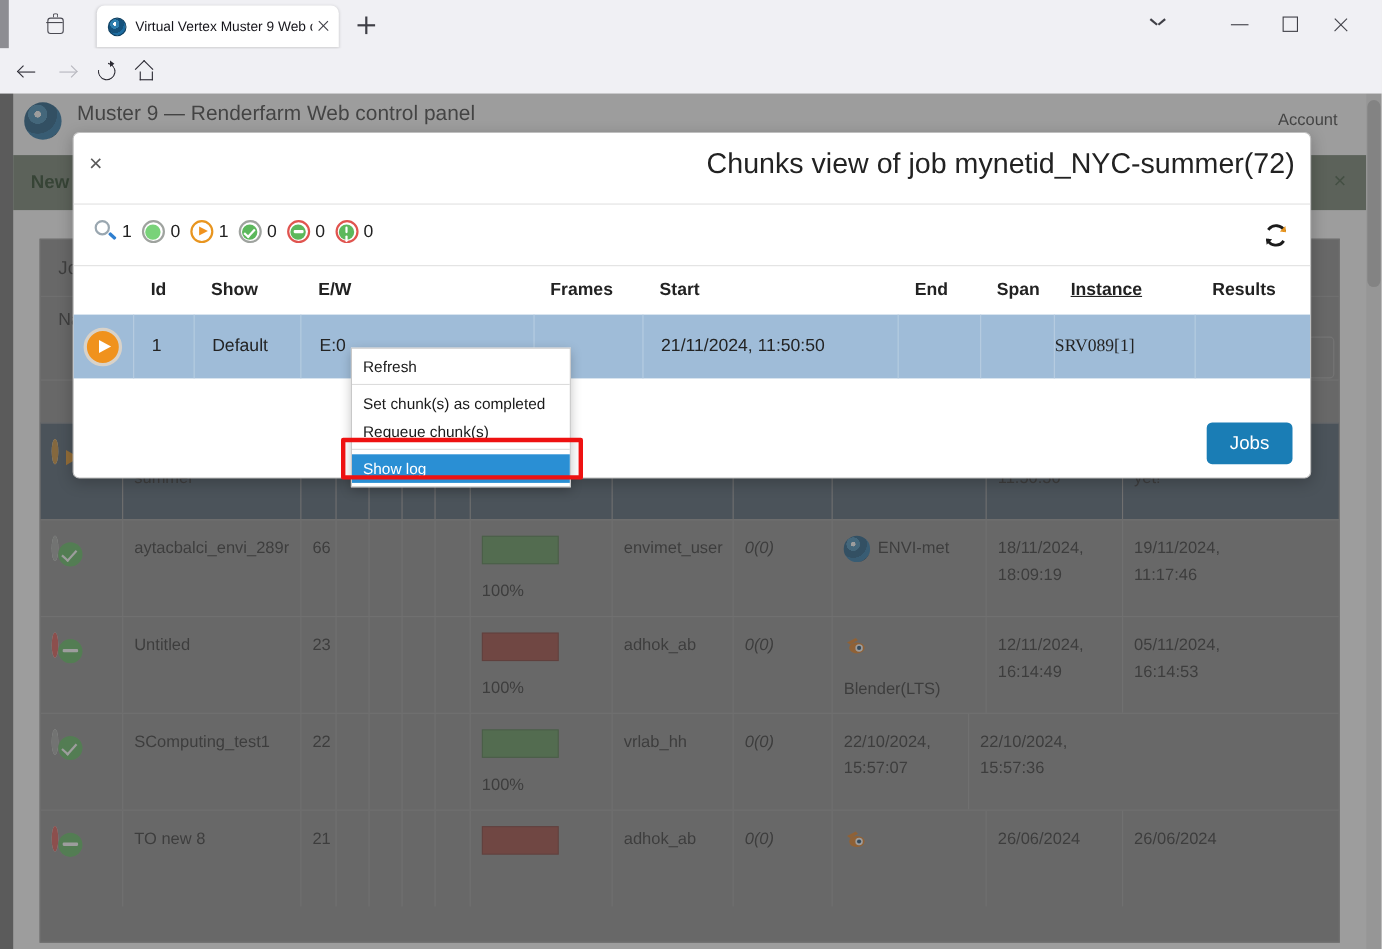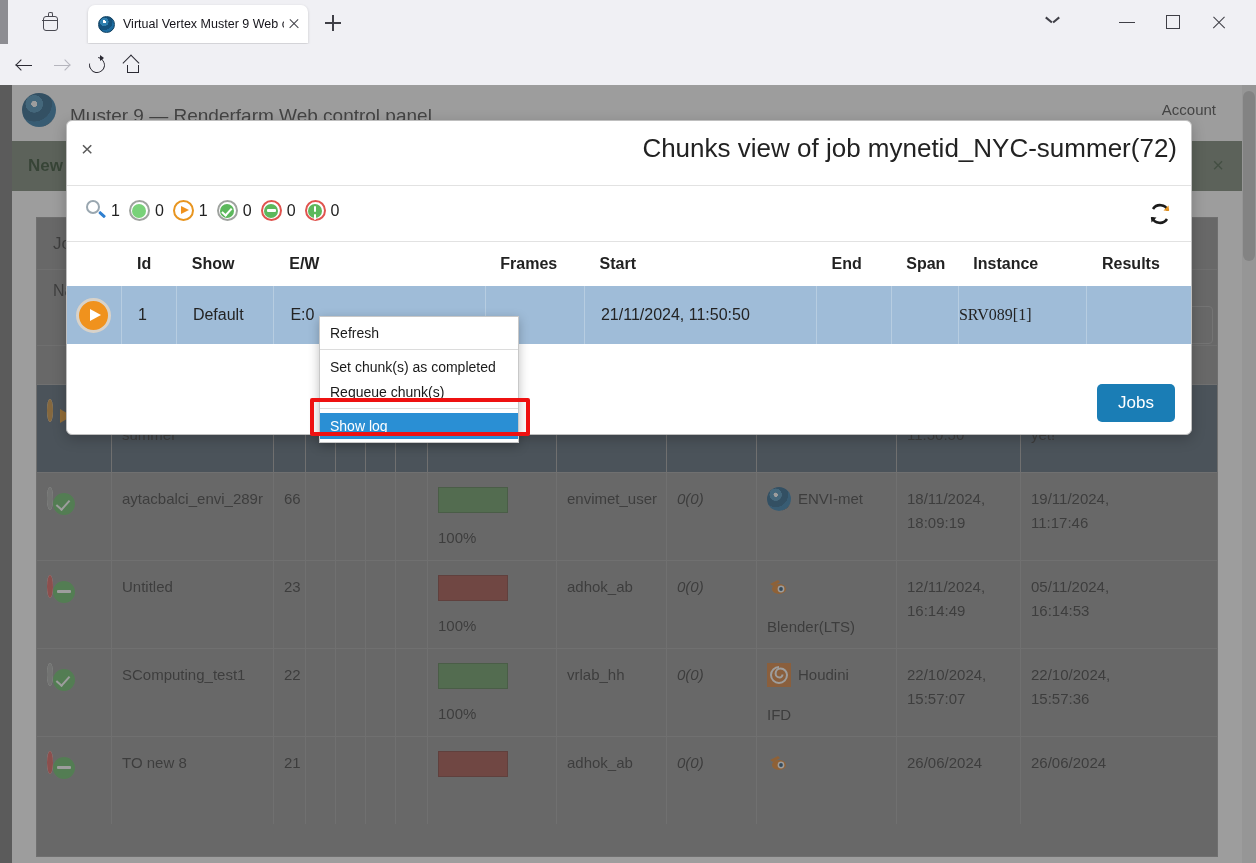--- a/index.html
+++ b/index.html
@@ -115,21 +115,21 @@
   #appmenu-icon .m { position:absolute; left:3px; width:18px; height:1.6px; background:#5b5b66; }
   #appmenu-icon .m1 { top:6px; } #appmenu-icon .m2 { top:11.2px; } #appmenu-icon .m3 { top:16.4px; }
 
   
   #page { position:absolute; left:0; top:85px; width:1256px; height:778px; background:#ffffff; overflow:hidden; }
   #page-scrollbar-track { position:absolute; right:0; top:0; width:14px; height:778px; background:#f0f0f0; }
   #page-scrollbar-thumb { position:absolute; right:1px; top:6px; width:12px; height:170px; background:#c6c6c6; border-radius:6px; }
 
   #page-left-gutter { position:absolute; left:0; top:0; width:12px; height:778px; background:#6d6d6d; }
 
-  #navbrand { position:absolute; left:22px; top:8px; display:flex; align-items:flex-end; }
+  #navbrand { position:absolute; left:22px; top:8px; display:flex; align-items:flex-start; }
   #brand-logo { width:34px; height:34px; border-radius:50%;
     background:radial-gradient(circle at 36% 32%, #ffffff 0 9%, #3b87b3 10% 27%, #16547e 28% 55%, #2170a3 56% 76%, #103f60 77% 100%); }
   #brand-text { margin-left:14px; font-size:19px; color:#3a3a3a; white-space:nowrap; }
   #nav-account { position:absolute; right:40px; top:16px; font-size:15px; color:#3a3a3a; white-space:nowrap; }
 
   #alert-banner {
     position:absolute; left:12px; top:56px; width:1230px; height:50px;
     background:#6f7d6c; display:flex; align-items:center; padding:0 16px;
   }
   #alert-text { font-size:17px; font-weight:700; color:#1d3a1c; white-space:nowrap; }
@@ -244,21 +244,21 @@
   .ch-inst   { width:135px; padding-left:0;font-family:Liberation Serif, serif; }
   .ch-res    { width:110px; padding-left:16px; }
 
   .th-id     { width:57px; padding-left:16px; }
   .th-task   { width:102px; padding-left:16px; }
   .th-ew     { width:222px; padding-left:16px; }
   .th-frames { width:104px; padding-left:16px; }
   .th-start  { width:244px; padding-left:16px; }
   .th-end    { width:78px; padding-left:16px; }
   .th-span   { width:70px; padding-left:16px; }
-  .th-inst   { width:135px; padding-left:16px; }
+  .th-inst   { width:135px; padding-left:16px;text-decoration:underline; }
   .th-res    { width:110px; padding-left:16px; }
   .th-pad    { width:57px; }
 
   .chunk-play { width:35px; height:35px; border-radius:50%; border:3px solid #d8d2c9; background:#f0921d; position:relative; }
   .chunk-play:after { content:""; position:absolute; left:11px; top:8px; width:0; height:0;
     border-left:11px solid #ffffff; border-top:6.5px solid transparent; border-bottom:6.5px solid transparent; }
 
   #modal-footer { position:absolute; left:0; bottom:0; width:1124px; height:60px; }
   #close-button {
     position:absolute; right:16px; top:10px; width:78px; height:38px;
@@ -491,28 +491,20 @@
             <div class="jt-cell c-e"></div>
             <div class="jt-cell c-l"></div>
             <div class="jt-cell c-t"></div>
             <div class="jt-cell c-a"></div>
             <div class="jt-cell c-prog">
               <div class="progress-bar" style="background: rgb(91, 146, 84);"></div>
               <div class="progress-label">100%</div>
             </div>
             <div class="jt-cell c-owner">vrlab_hh</div>
             <div class="jt-cell c-work">0(0)</div>
-            <div class="jt-cell c-engine engine-cell">
-              <span class="eng-ico"><svg width="24" height="24" viewBox="0 0 24 24">
-                  <rect width="24" height="24" fill="#d4762a"></rect>
-                  <path d="M12 4a8 8 0 1 0 8 8 6.4 6.4 0 0 0-6.4-6.4A5 5 0 0 0 8.6 10.6 3.9 3.9 0 0 0 12.5 14.5 3 3 0 0 0 15.5 11.5" fill="none" stroke="#fff" stroke-width="2"></path>
-                </svg></span>
-              <span class="eng-label">Houdini</span>
-              <span class="eng-wrap">IFD</span>
-            </div>
             <div class="jt-cell c-start">22/10/2024, 15:57:07</div>
             <div class="jt-cell c-end">22/10/2024, 15:57:36</div>
           </div>
           <div class="jt-row">
             <div class="jt-cell c-status"><span class="status-circle sc-stop"><span class="inner"></span></span></div>
             <div class="jt-cell c-name">TO new 8</div>
             <div class="jt-cell c-id">21</div>
             <div class="jt-cell c-e"></div>
             <div class="jt-cell c-l"></div>
             <div class="jt-cell c-t"></div>

